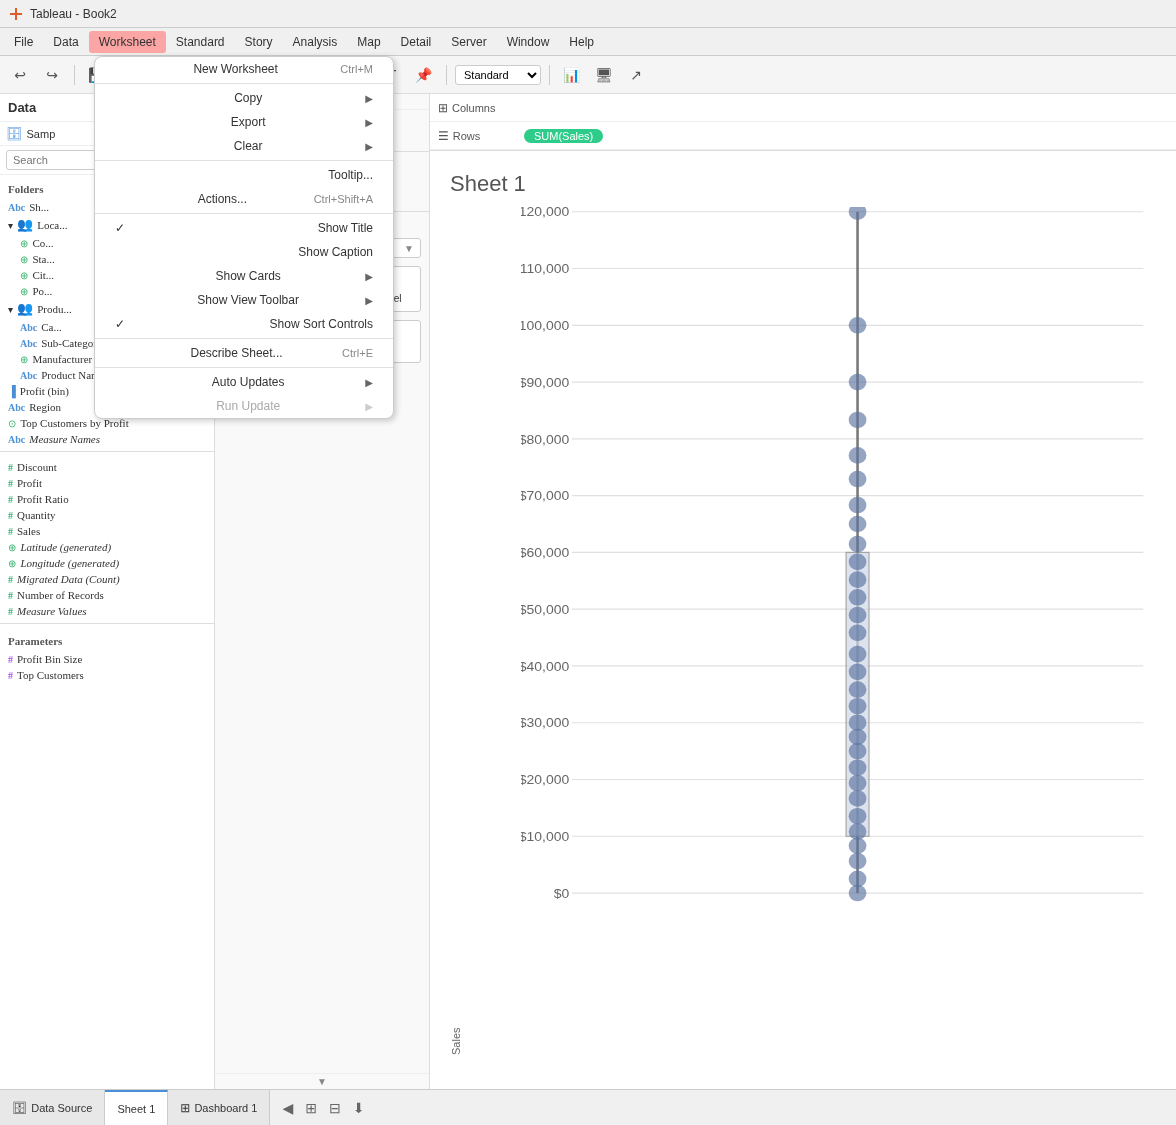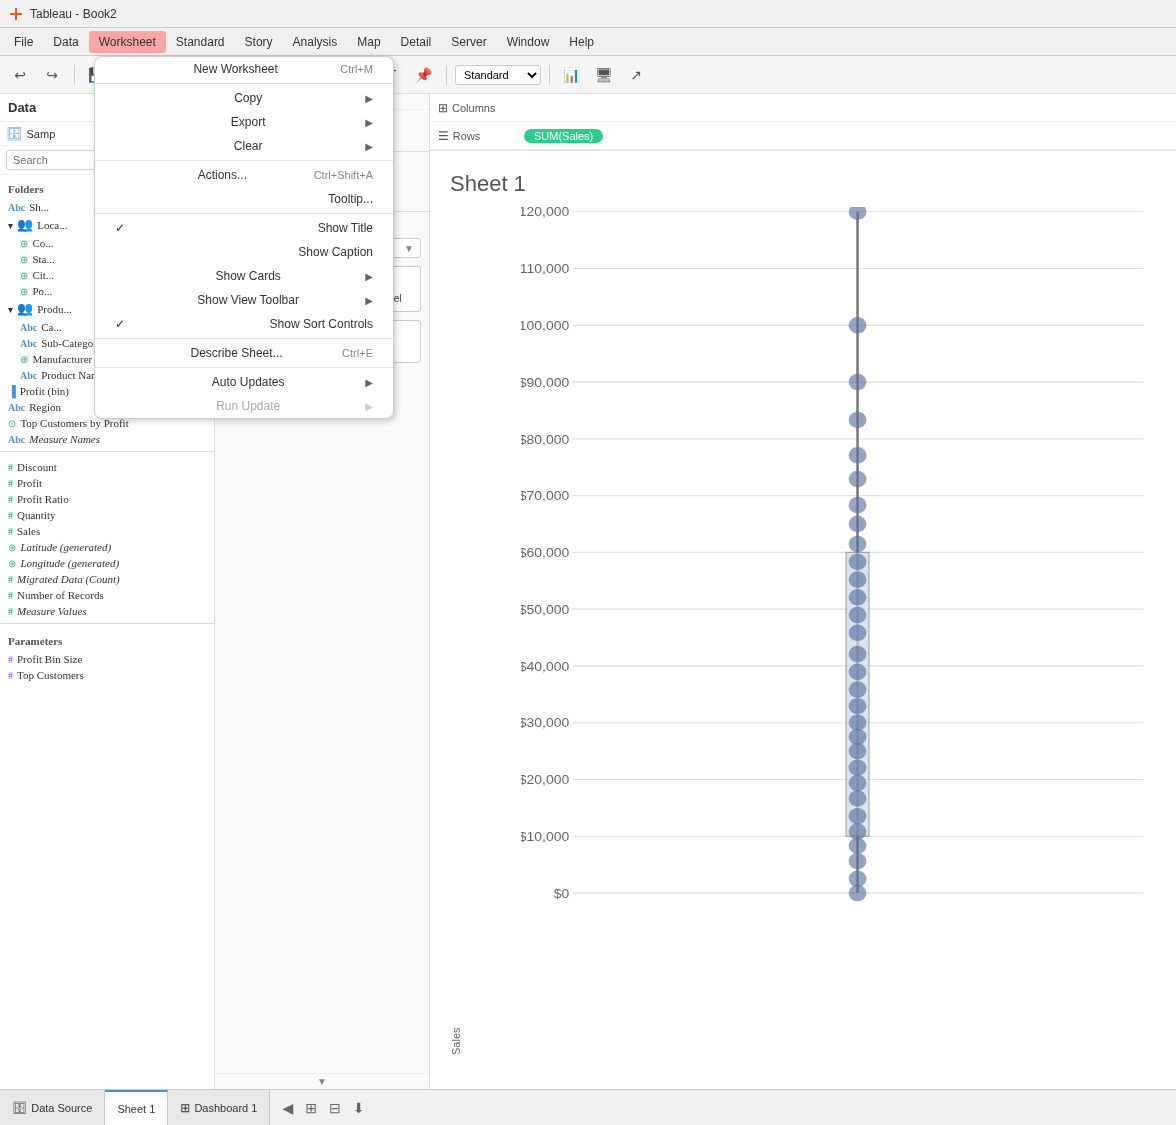--- a/index.html
+++ b/index.html
@@ -447,26 +447,26 @@
     <span class="dropdown-sub-arrow">▶</span>
   </div>
   <div class="dropdown-item">
     <span class="dropdown-check"></span>
     <span>Clear</span>
     <span class="dropdown-sub-arrow">▶</span>
   </div>
   <div class="dropdown-sep"></div>
   <div class="dropdown-item">
     <span class="dropdown-check"></span>
+    <span>Tooltip...</span>
+  </div>
+  <div class="dropdown-item">
+    <span class="dropdown-check"></span>
     <span>Actions...</span>
     <span class="shortcut">Ctrl+Shift+A</span>
-  </div>
-  <div class="dropdown-item">
-    <span class="dropdown-check"></span>
-    <span>Tooltip...</span>
   </div>
   <div class="dropdown-sep"></div>
   <div class="dropdown-item">
     <span class="dropdown-check">✓</span>
     <span>Show Title</span>
   </div>
   <div class="dropdown-item">
     <span class="dropdown-check"></span>
     <span>Show Caption</span>
   </div>

